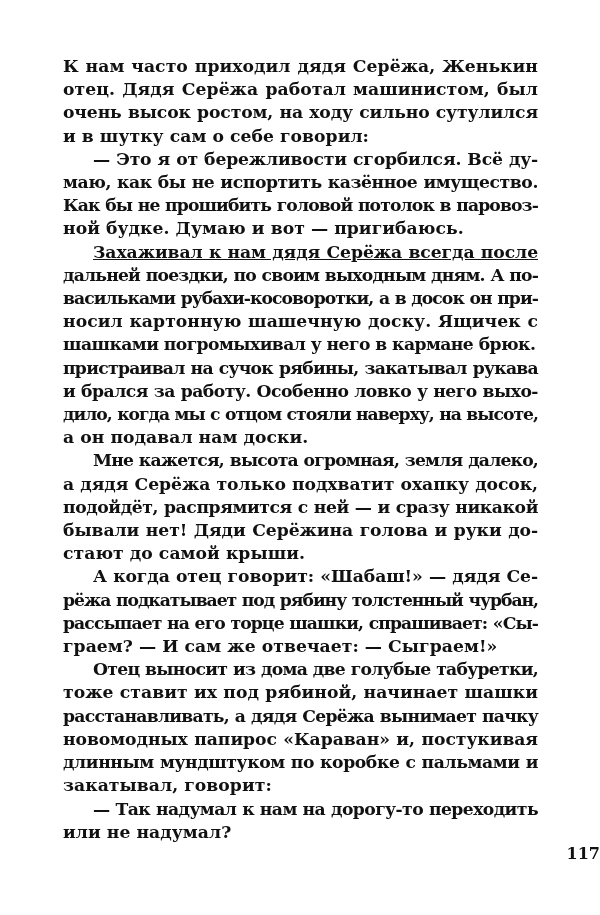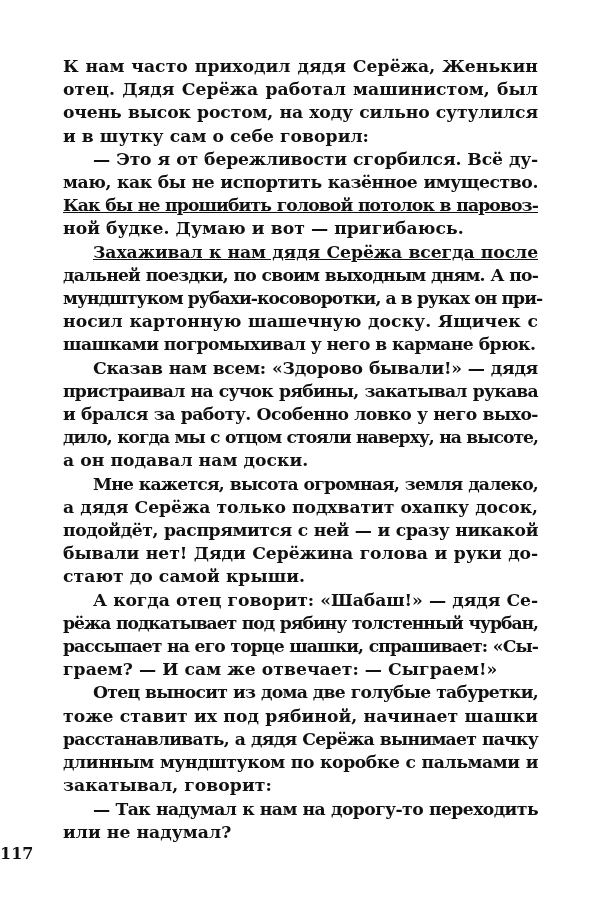--- a/index.html
+++ b/index.html
@@ -18,52 +18,51 @@
     letter-spacing: 0.05px;
   }
   .line { display: block; text-align: justify; text-align-last: justify; white-space: nowrap; }
   .line.last { text-align-last: left; }
   .line.indent { padding-left: 30px; }
   .page-number {
     position: absolute;
     left: 0;
     width: 600px;
     top: 844px;
-    text-align: left;
+    text-align: right;
     font-family: "DejaVu Serif", "Liberation Serif", serif;
     font-size: 16px;
     font-weight: bold;
     color: #111111;
   }
 </style>
 </head>
 <body>
 
 <div class="page" id="page-body">
     <div>
       <span class="line">К нам часто приходил дядя Серёжа, Женькин</span>
       <span class="line">отец. Дядя Серёжа работал машинистом, был</span>
       <span class="line" style="letter-spacing: -0.117px;">очень высок ростом, на ходу сильно сутулился</span>
       <span class="line last">и в шутку сам о себе говорил:</span>
     </div>
     <div>
       <span class="line indent" style="letter-spacing: -0.173px;">— Это я от бережливости сгорбился. Всё ду-</span>
       <span class="line" style="letter-spacing: -0.411px;">маю, как бы не испортить казённое имущество.</span>
-      <span class="line" style="letter-spacing: -0.865px; text-decoration: underline;">Как бы не прошибить головой потолок в паровоз-</span>
+      <span class="line" style="letter-spacing: -0.865px;">Как бы не прошибить головой потолок в паровоз-</span>
       <span class="line last">ной будке. Думаю и вот — пригибаюсь.</span>
     </div>
     <div>
       <span class="line indent" style="letter-spacing: -0.066px; text-decoration: underline;">Захаживал к нам дядя Серёжа всегда после</span>
       <span class="line" style="letter-spacing: -0.797px;">дальней поездки, по своим выходным дням. А по-</span>
-      <span class="line" style="letter-spacing: -0.921px;">мундштуком рубахи-косоворотки, а в руках он при-</span>
+      <span class="line" style="letter-spacing: -0.921px;">васильками рубахи-косоворотки, а в досок он при-</span>
       <span class="line">носил картонную шашечную доску. Ящичек с</span>
       <span class="line last" style="letter-spacing: -0.568px;">шашками погромыхивал у него в кармане брюк.</span>
     </div>
     <div>
-      <span class="line indent" style="letter-spacing: -0.271px;">Сказав нам всем: «Здорово бывали!» — дядя</span>
       <span class="line" style="letter-spacing: -0.716px;">пристраивал на сучок рябины, закатывал рукава</span>
       <span class="line" style="letter-spacing: -0.512px;">и брался за работу. Особенно ловко у него выхо-</span>
       <span class="line" style="letter-spacing: -1.006px;">дило, когда мы с отцом стояли наверху, на высоте,</span>
       <span class="line last">а он подавал нам доски.</span>
     </div>
     <div>
       <span class="line indent" style="letter-spacing: -0.812px;">Мне кажется, высота огромная, земля далеко,</span>
       <span class="line" style="letter-spacing: -0.078px;">а дядя Серёжа только подхватит охапку досок,</span>
       <span class="line" style="letter-spacing: -0.41px;">подойдёт, распрямится с ней — и сразу никакой</span>
       <span class="line" style="letter-spacing: -0.07px;">бывали нет! Дяди Серёжина голова и руки до-</span>
@@ -72,20 +71,21 @@
     <div>
       <span class="line indent" style="letter-spacing: -0.078px;">А когда отец говорит: «Шабаш!» — дядя Се-</span>
       <span class="line" style="letter-spacing: -1.032px;">рёжа подкатывает под рябину толстенный чурбан,</span>
       <span class="line" style="letter-spacing: -0.904px;">рассыпает на его торце шашки, спрашивает: «Сы-</span>
       <span class="line last">граем? — И сам же отвечает: — Сыграем!»</span>
     </div>
     <div>
       <span class="line indent" style="letter-spacing: -0.718px;">Отец выносит из дома две голубые табуретки,</span>
       <span class="line">тоже ставит их под рябиной, начинает шашки</span>
       <span class="line" style="letter-spacing: -0.734px;">расстанавливать, а дядя Серёжа вынимает пачку</span>
+      <span class="line" style="letter-spacing: -0.056px;">новомодных папирос «Караван» и, постукивая</span>
       <span class="line" style="letter-spacing: -0.396px;">длинным мундштуком по коробке с пальмами и</span>
       <span class="line last">закатывал, говорит:</span>
     </div>
     <div>
       <span class="line indent" style="letter-spacing: -0.562px;">— Так надумал к нам на дорогу-то переходить</span>
       <span class="line last">или не надумал?</span>
     </div>
   </div>
 <div class="page-number">117</div>
 

